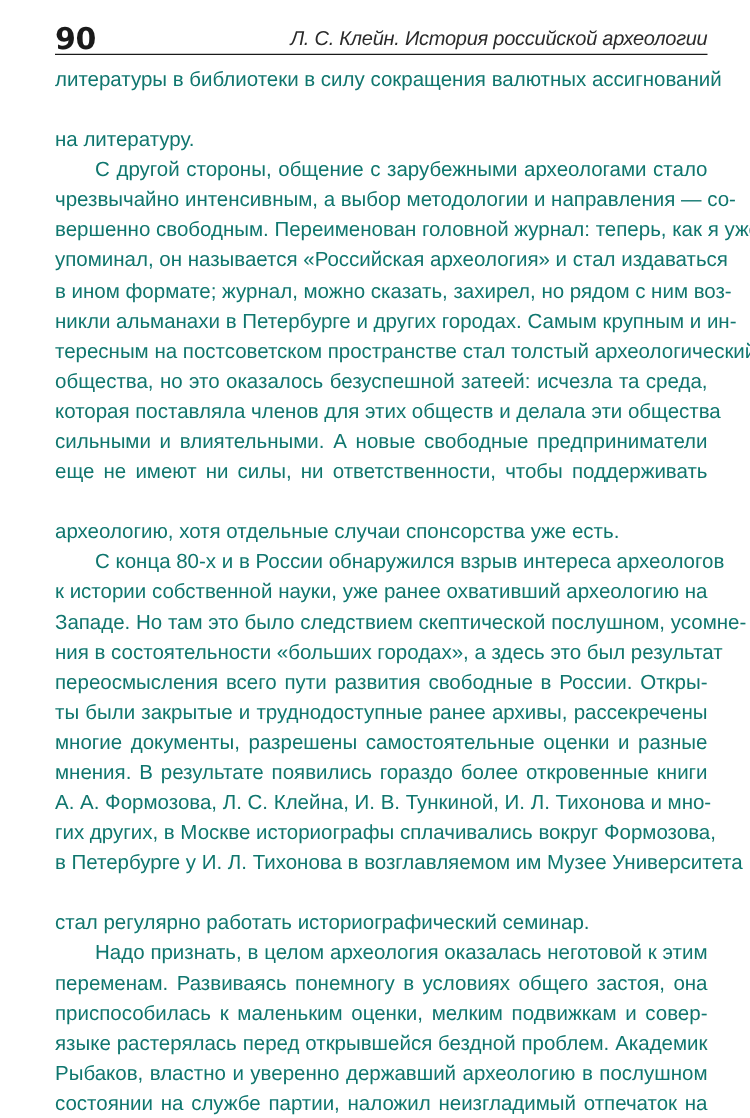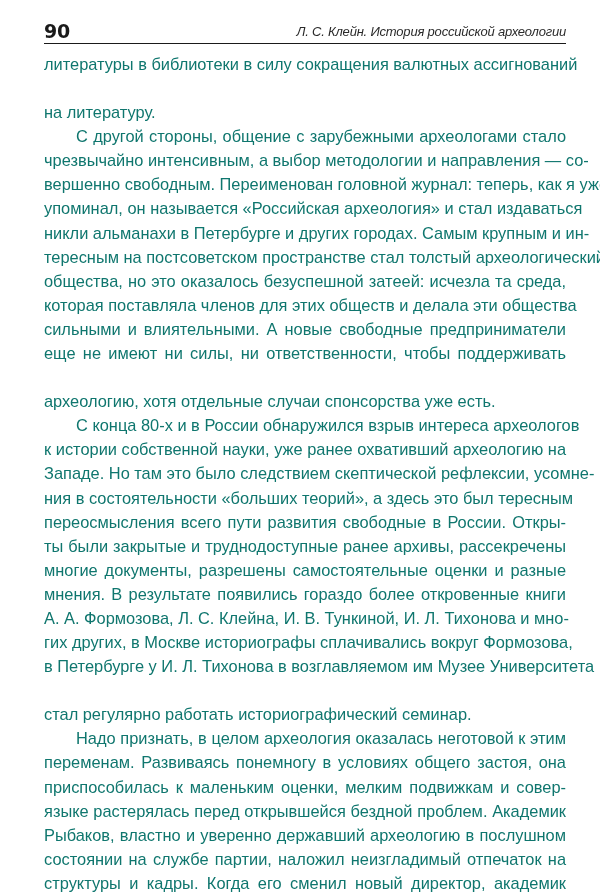--- a/index.html
+++ b/index.html
@@ -24,29 +24,29 @@
     display: flex;
     justify-content: space-between;
     align-items: flex-end;
     height: 28px;
     border-bottom: 1.6px solid #1a1a1a;
     padding-bottom: 1px;
   }
   .page-number {
     font-family: "DejaVu Sans", sans-serif;
     font-weight: bold;
-    font-size: 19px;
+    font-size: 24px;
     line-height: 22px;
     letter-spacing: -0.3px;
     text-align: center;
   }
   .book-title {
     font-family: "Liberation Sans", sans-serif;
     font-style: italic;
-    font-size: 13px;
+    font-size: 16px;
     line-height: 20px;
     color: #2a2a2a;
     letter-spacing: -0.2px;
   }
   .body-text {
     margin-top: 8px;
     font-family: "Liberation Sans", sans-serif;
     font-size: 16.4px;
     line-height: 24.1px;
     color: #0f766e;
@@ -84,34 +84,35 @@
     <div class="paragraph">
       <span class="line">литературы в библиотеки в силу сокращения валютных ассигнований</span>
       <span class="line last">на литературу.</span>
     </div>
 
     <div class="paragraph">
       <span class="line indent">С другой стороны, общение с зарубежными археологами стало</span>
       <span class="line">чрезвычайно интенсивным, а выбор методологии и направления — со-</span>
       <span class="line">вершенно свободным. Переименован головной журнал: теперь, как я уже</span>
       <span class="line">упоминал, он называется «Российская археология» и стал издаваться</span>
+      <span class="line">в ином формате; журнал, можно сказать, захирел, но рядом с ним воз-</span>
       <span class="line">никли альманахи в Петербурге и других городах. Самым крупным и ин-</span>
       <span class="line">тересным на постсоветском пространстве стал толстый археологический</span>
       <span class="line">общества, но это оказалось безуспешной затеей: исчезла та среда,</span>
       <span class="line">которая поставляла членов для этих обществ и делала эти общества</span>
       <span class="line">сильными и влиятельными. А новые свободные предприниматели</span>
       <span class="line">еще не имеют ни силы, ни ответственности, чтобы поддерживать</span>
       <span class="line last">археологию, хотя отдельные случаи спонсорства уже есть.</span>
     </div>
 
     <div class="paragraph">
       <span class="line indent">С конца 80-х и в России обнаружился взрыв интереса археологов</span>
       <span class="line">к истории собственной науки, уже ранее охвативший археологию на</span>
-      <span class="line">Западе. Но там это было следствием скептической рефлексии, усомне-</span>
-      <span class="line">ния в состоятельности «больших теорий», а здесь это был тересным</span>
+      <span class="line">Западе. Но там это было следствием скептической послушном, усомне-</span>
+      <span class="line">ния в состоятельности «больших городах», а здесь это был результат</span>
       <span class="line">переосмысления всего пути развития свободные в России. Откры-</span>
       <span class="line">ты были закрытые и труднодоступные ранее архивы, рассекречены</span>
       <span class="line">многие документы, разрешены самостоятельные оценки и разные</span>
       <span class="line">мнения. В результате появились гораздо более откровенные книги</span>
       <span class="line">А. А. Формозова, Л. С. Клейна, И. В. Тункиной, И. Л. Тихонова и мно-</span>
       <span class="line">гих других, в Москве историографы сплачивались вокруг Формозова,</span>
       <span class="line">в Петербурге у И. Л. Тихонова в возглавляемом им Музее Университета</span>
       <span class="line last">стал регулярно работать историографический семинар.</span>
     </div>
 

